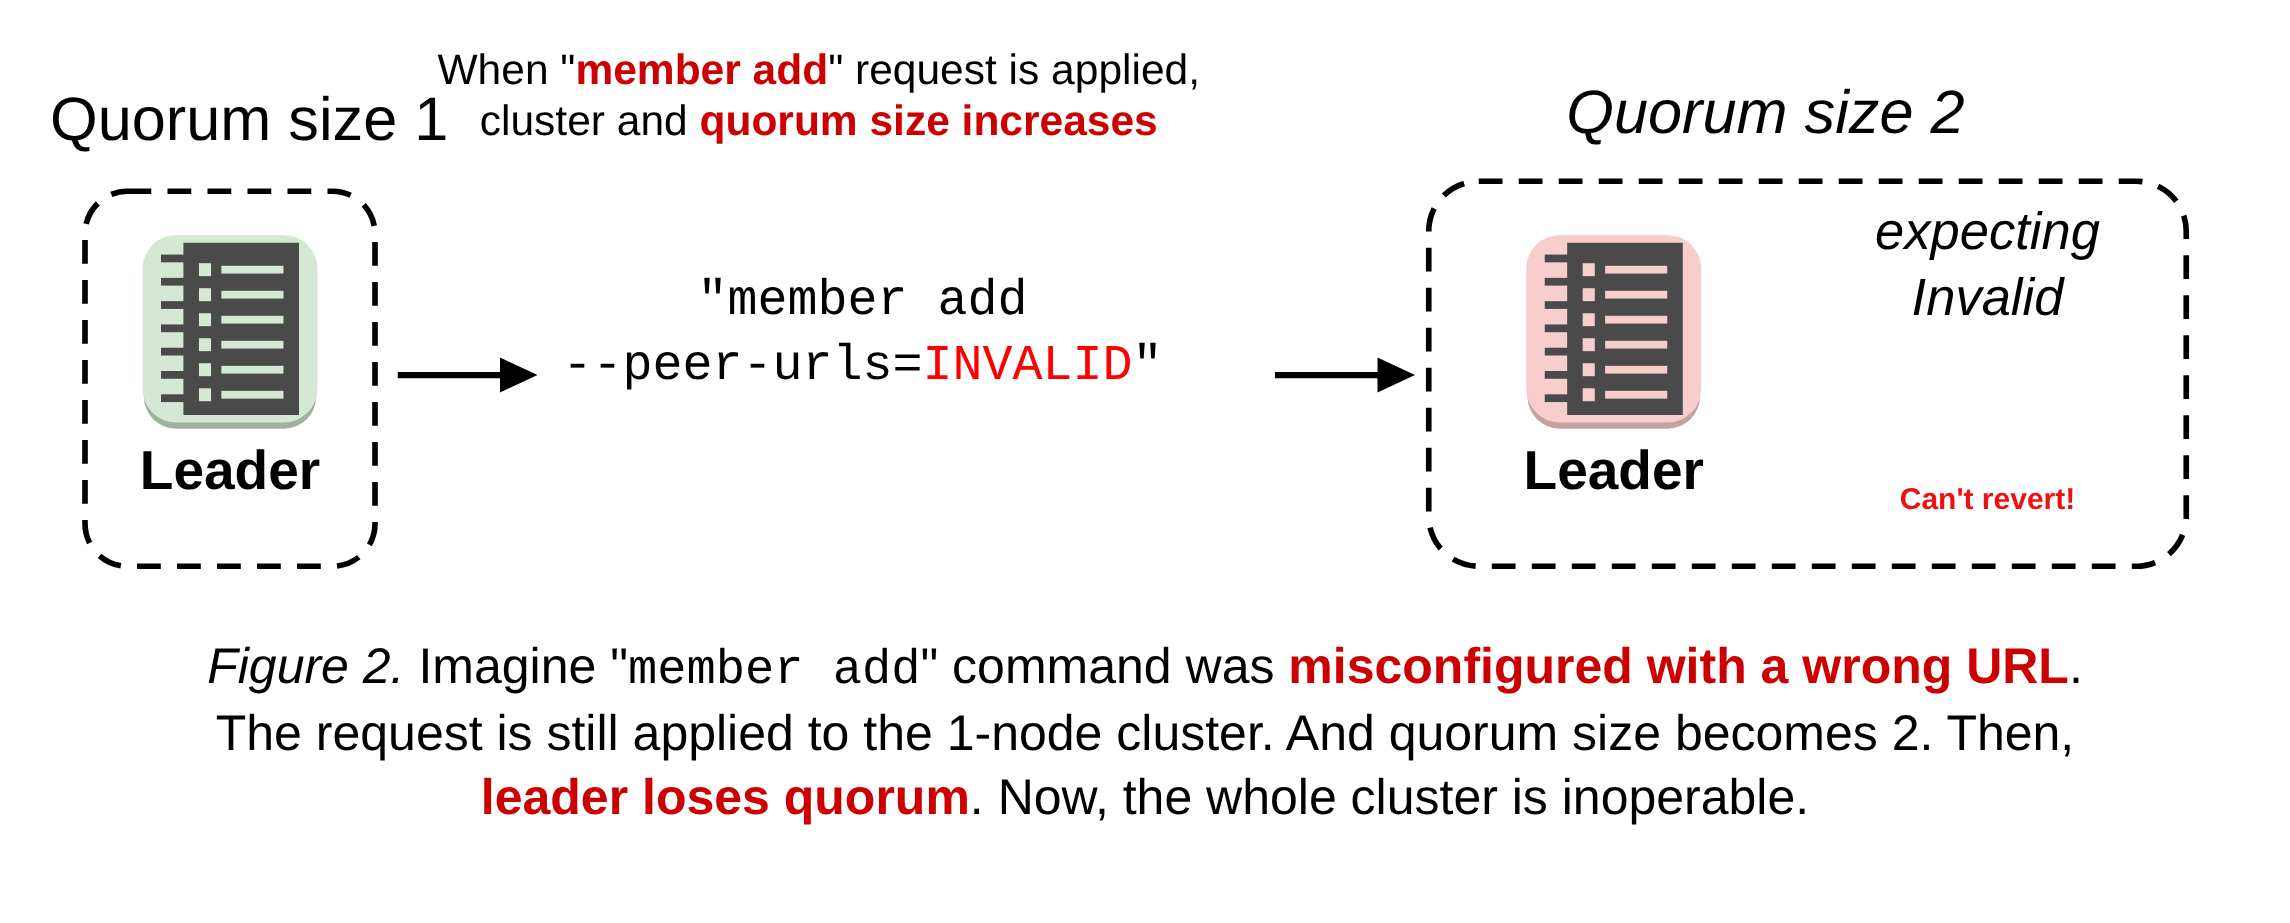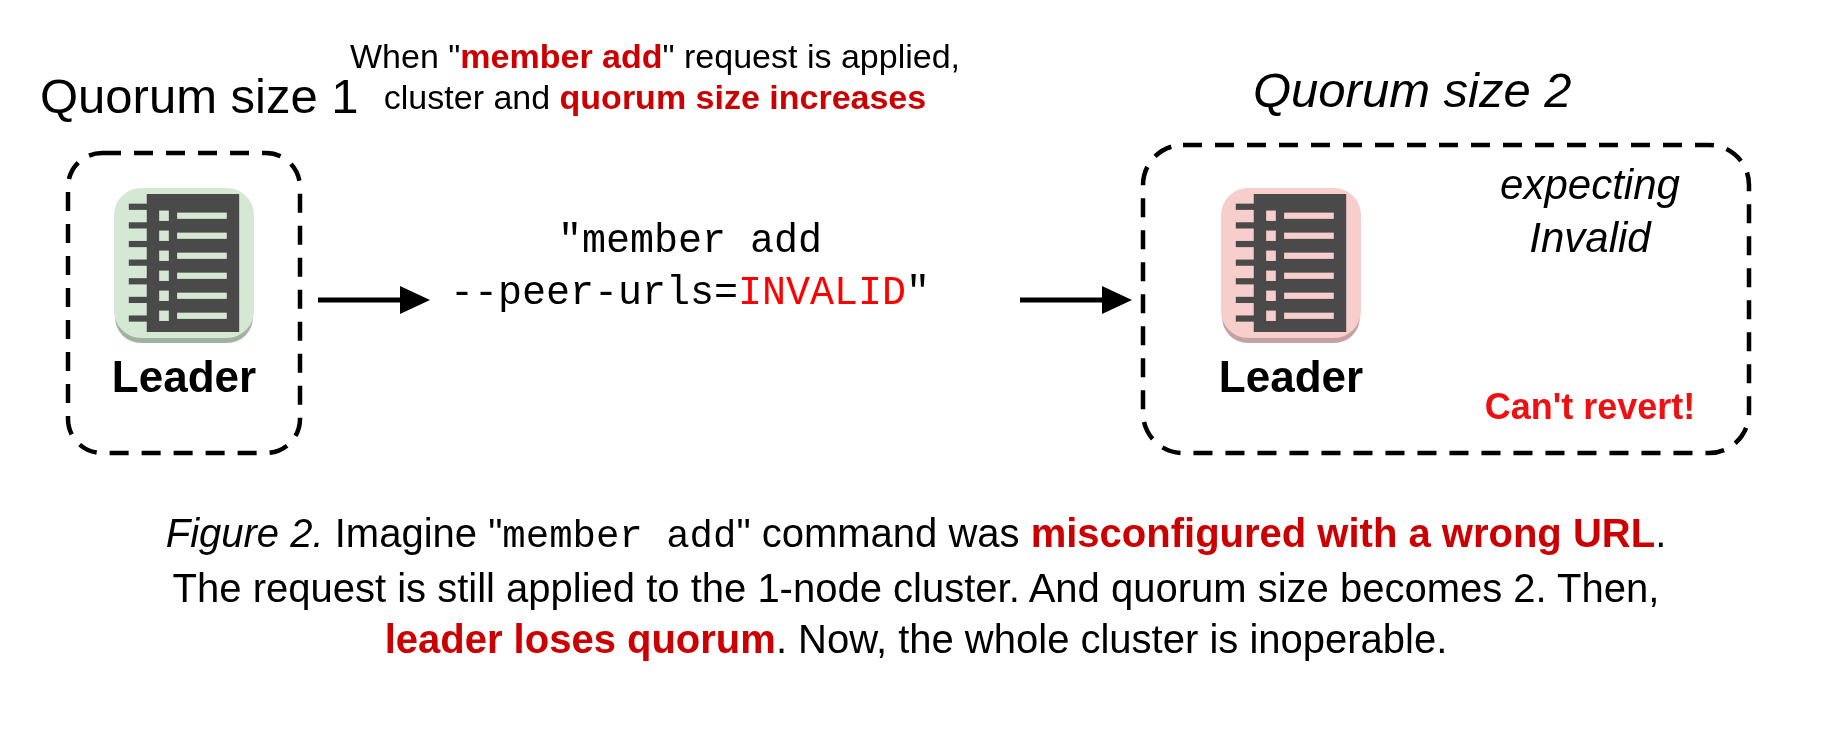--- a/index.html
+++ b/index.html
@@ -34,21 +34,21 @@
   .red-b { color:var(--red-bold,#cc0000); font-weight:bold; }
   .red-alert { color:var(--red-alert,#ee1111); font-weight:bold; }
 
   .command {
     font-family:"Liberation Mono", monospace;
     font-size:40px; line-height:52px;
   }
   .command .inv { color:var(--red-invalid,#ff0000); }
 
   .note { font-size:42px; line-height:53px; font-style:italic; }
-  .alert-line { font-size:36px; }
+  .alert-line { font-size:24px; }
 
   .caption { font-size:40px; line-height:51px; }
   .caption .fig { font-style:italic; }
   .caption .mono { font-family:"Liberation Mono", monospace; font-size:39px; }
 
   .arrow-svg { position:absolute; }
   .arrow-svg line { stroke:#000; stroke-width:5; }
   .arrow-svg polygon { fill:#000; }
 </style>
 </head>

